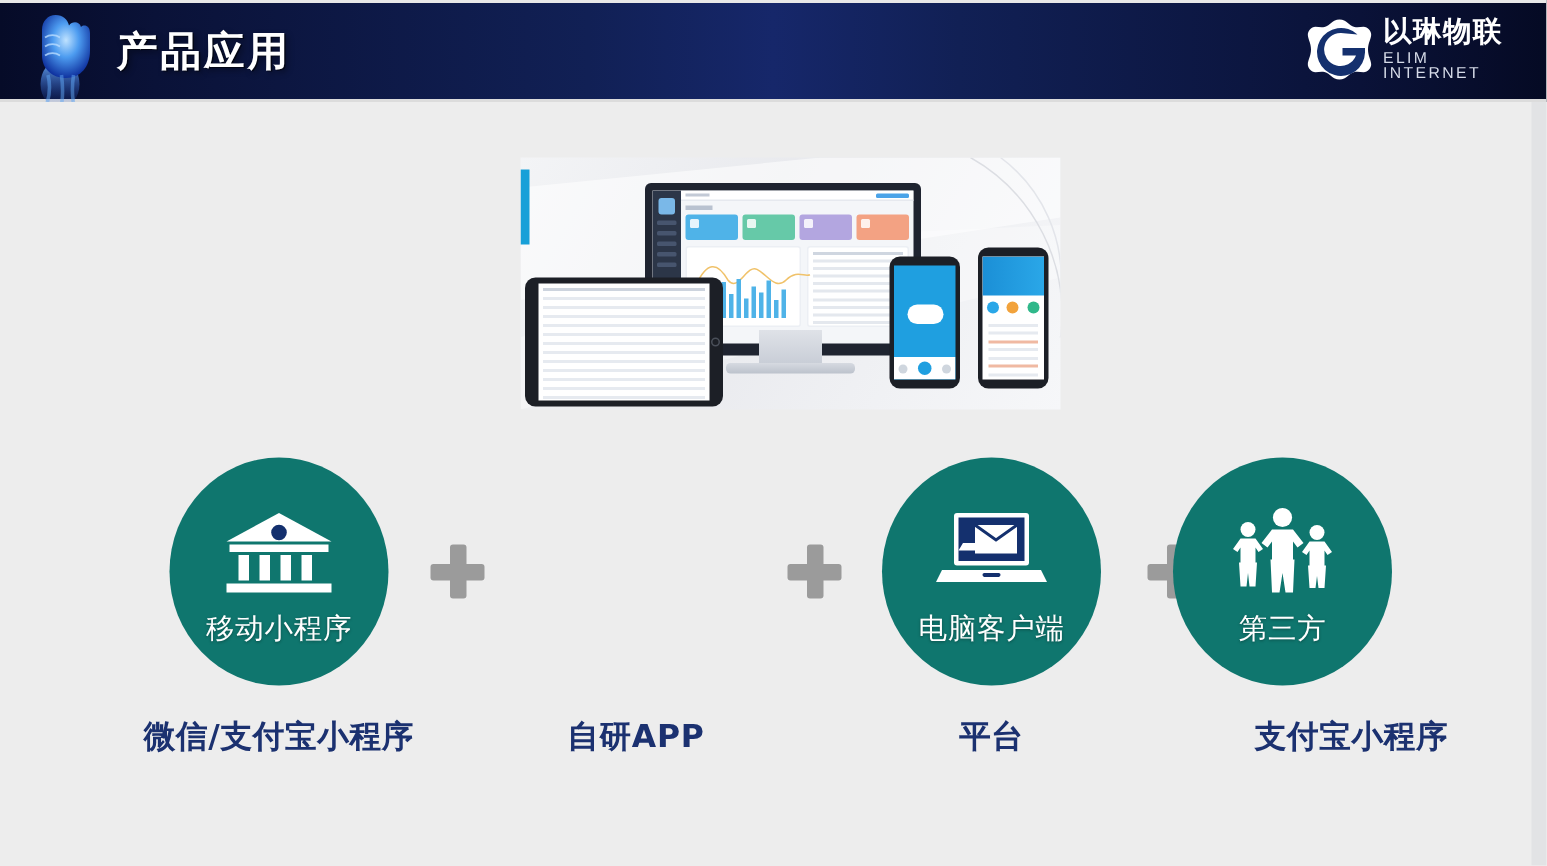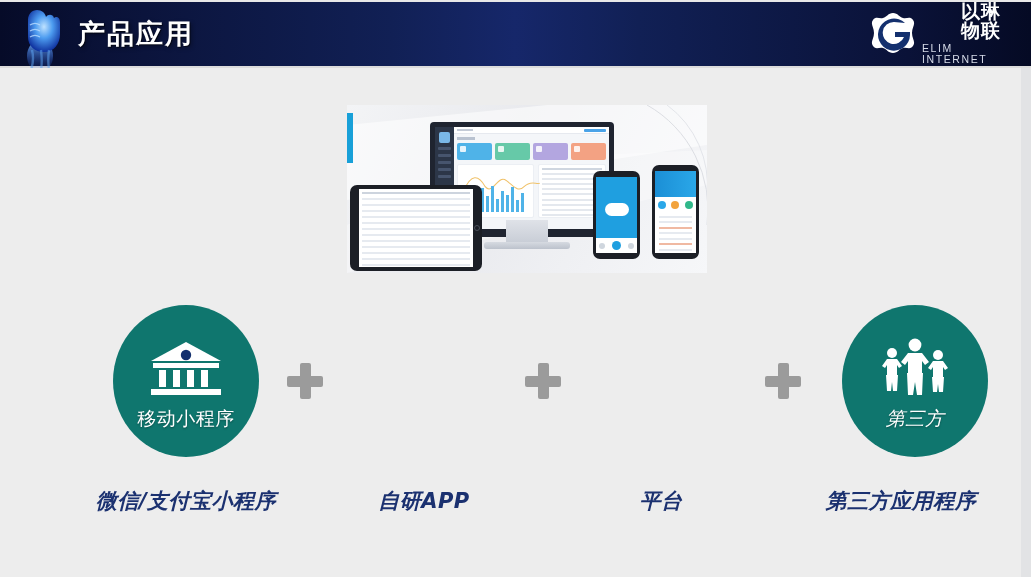--- a/index.html
+++ b/index.html
@@ -44,21 +44,21 @@
     font-family:Liberation Sans, sans-serif;
   }
 
   
   .logo-jiaou{ position:absolute; right:170px; top:7px; width:96px; height:52px; }
   .logo-jiaou svg{ display:block; }
   .logo-elim{ position:absolute; right:12px; top:8px; width:148px; height:50px; display:flex; align-items:center; gap:7px;}
   .elim-mark{ width:44px; height:44px; flex:none; }
   .elim-text{ display:flex; flex-direction:column; justify-content:center; line-height:1;}
   .elim-cn{ font-size:19px; font-weight:bold; color:#ffffff; letter-spacing:1px;
-            font-family:"DejaVu Sans","Liberation Sans",sans-serif;margin-left:39px;}
+            font-family:"DejaVu Sans","Liberation Sans",sans-serif;}
   .elim-en{ font-size:10.5px; color:#d6dbe8; letter-spacing:1.6px; margin-top:3px;}
 
   
   .hero{
     position:absolute; left:347px; top:105px; width:360px; height:168px;
     background:linear-gradient(120deg,#f3f4f6 0%, #e9eaee 40%, #f6f7f9 100%);
     overflow:hidden;
   }
   .hero-accent{ position:absolute; left:0; top:8px; width:6px; height:50px; background:#18a0d8; }
   .hero-bgstripe{ position:absolute; inset:0; }
@@ -143,21 +143,21 @@
     letter-spacing:.5px;
   }
   .plus{
     position:absolute; top:58px; width:36px; height:36px; color:#9b9b9b;
   }
   .plus:before,.plus:after{ content:""; position:absolute; background:#9b9b9b; border-radius:2px;}
   .plus:before{ left:0; top:13px; width:36px; height:11px;}
   .plus:after{ left:13px; top:0; width:11px; height:36px;}
 
   
-  .captions{ position:absolute; left:0; top:487px; width:931px; height:40px;font-style:italic;}
+  .captions{ position:absolute; left:0; top:477px; width:931px; height:40px;}
   .caption{
     position:absolute; width:260px; text-align:center;
     color:#1b3170; font-size:21px; font-weight:bold;
     font-family:"DejaVu Sans","Liberation Sans",sans-serif;
     letter-spacing:.5px;
   }
 
   .right-edge{ position:absolute; right:0; top:68px; width:10px; height:509px; background:#e2e3e5;}
 </style>
 </head>
@@ -348,23 +348,39 @@
           <rect x="2" y="50" width="70" height="6" fill="#ffffff"></rect>
         </svg>
       </div>
       <div class="node-label">移动小程序</div>
     </div>
   </div>
   <div class="plus" style="left:287px;"></div>
 
   <div class="plus" style="left:525px;"></div>
 
+  <div class="node" style="left:588px;">
+    <div class="ellipse">
+      <div class="node-icon">
+        <svg width="78" height="58" viewBox="0 0 78 58">
+          <rect x="14" y="3" width="50" height="35" rx="2" fill="#ffffff"></rect>
+          <rect x="17" y="6" width="44" height="29" fill="#14306e"></rect>
+          <rect x="28" y="11" width="28" height="19" fill="#ffffff"></rect>
+          <path d="M28 11l14 10 14-10" fill="none" stroke="#14306e" stroke-width="2"></path>
+          <path d="M20 23h14l-5 5h-12z" fill="#ffffff"></path>
+          <path d="M6 41h66l4 8H2z" fill="#ffffff"></path>
+          <rect x="33" y="43" width="12" height="2.6" rx="1.2" fill="#14306e"></rect>
+        </svg>
+      </div>
+      <div class="node-label">电脑客户端</div>
+    </div>
+  </div>
   <div class="plus" style="left:765px;"></div>
 
-  <div class="node" style="left:842px;font-style:italic;">
+  <div class="node" style="left:782px;">
     <div class="ellipse">
       <div class="node-icon">
         <svg width="80" height="60" viewBox="0 0 80 60">
 
           <circle cx="17" cy="16" r="5" fill="#ffffff"></circle>
           <path d="M12 22h10l5 7-3 2-2-3v10h1l-1 16h-4l-1-9-1 9h-4l-1-16h1V28l-2 3-3-2z" fill="#ffffff"></path>
 
           <circle cx="40" cy="8" r="6.4" fill="#ffffff"></circle>
           <path d="M33 16h14l7 9-4 3-3-4v12h1l-1 22h-5l-2-13-2 13h-5l-1-22h1V24l-3 4-4-3z" fill="#ffffff"></path>
 
@@ -374,16 +390,16 @@
       </div>
       <div class="node-label">第三方</div>
     </div>
   </div>
 </div>
 
 <div class="captions">
   <div class="caption" style="left:56px;">微信/支付宝小程序</div>
   <div class="caption" style="left:531px;">平台</div>
   <div class="caption" style="left:294px;">自研APP</div>
-  <div class="caption" style="left:771px;">第三方应用程序</div>
+  <div class="caption" style="left:771px;">支付宝小程序</div>
 </div>
 
 <div class="right-edge"></div>
 
 </body></html>

